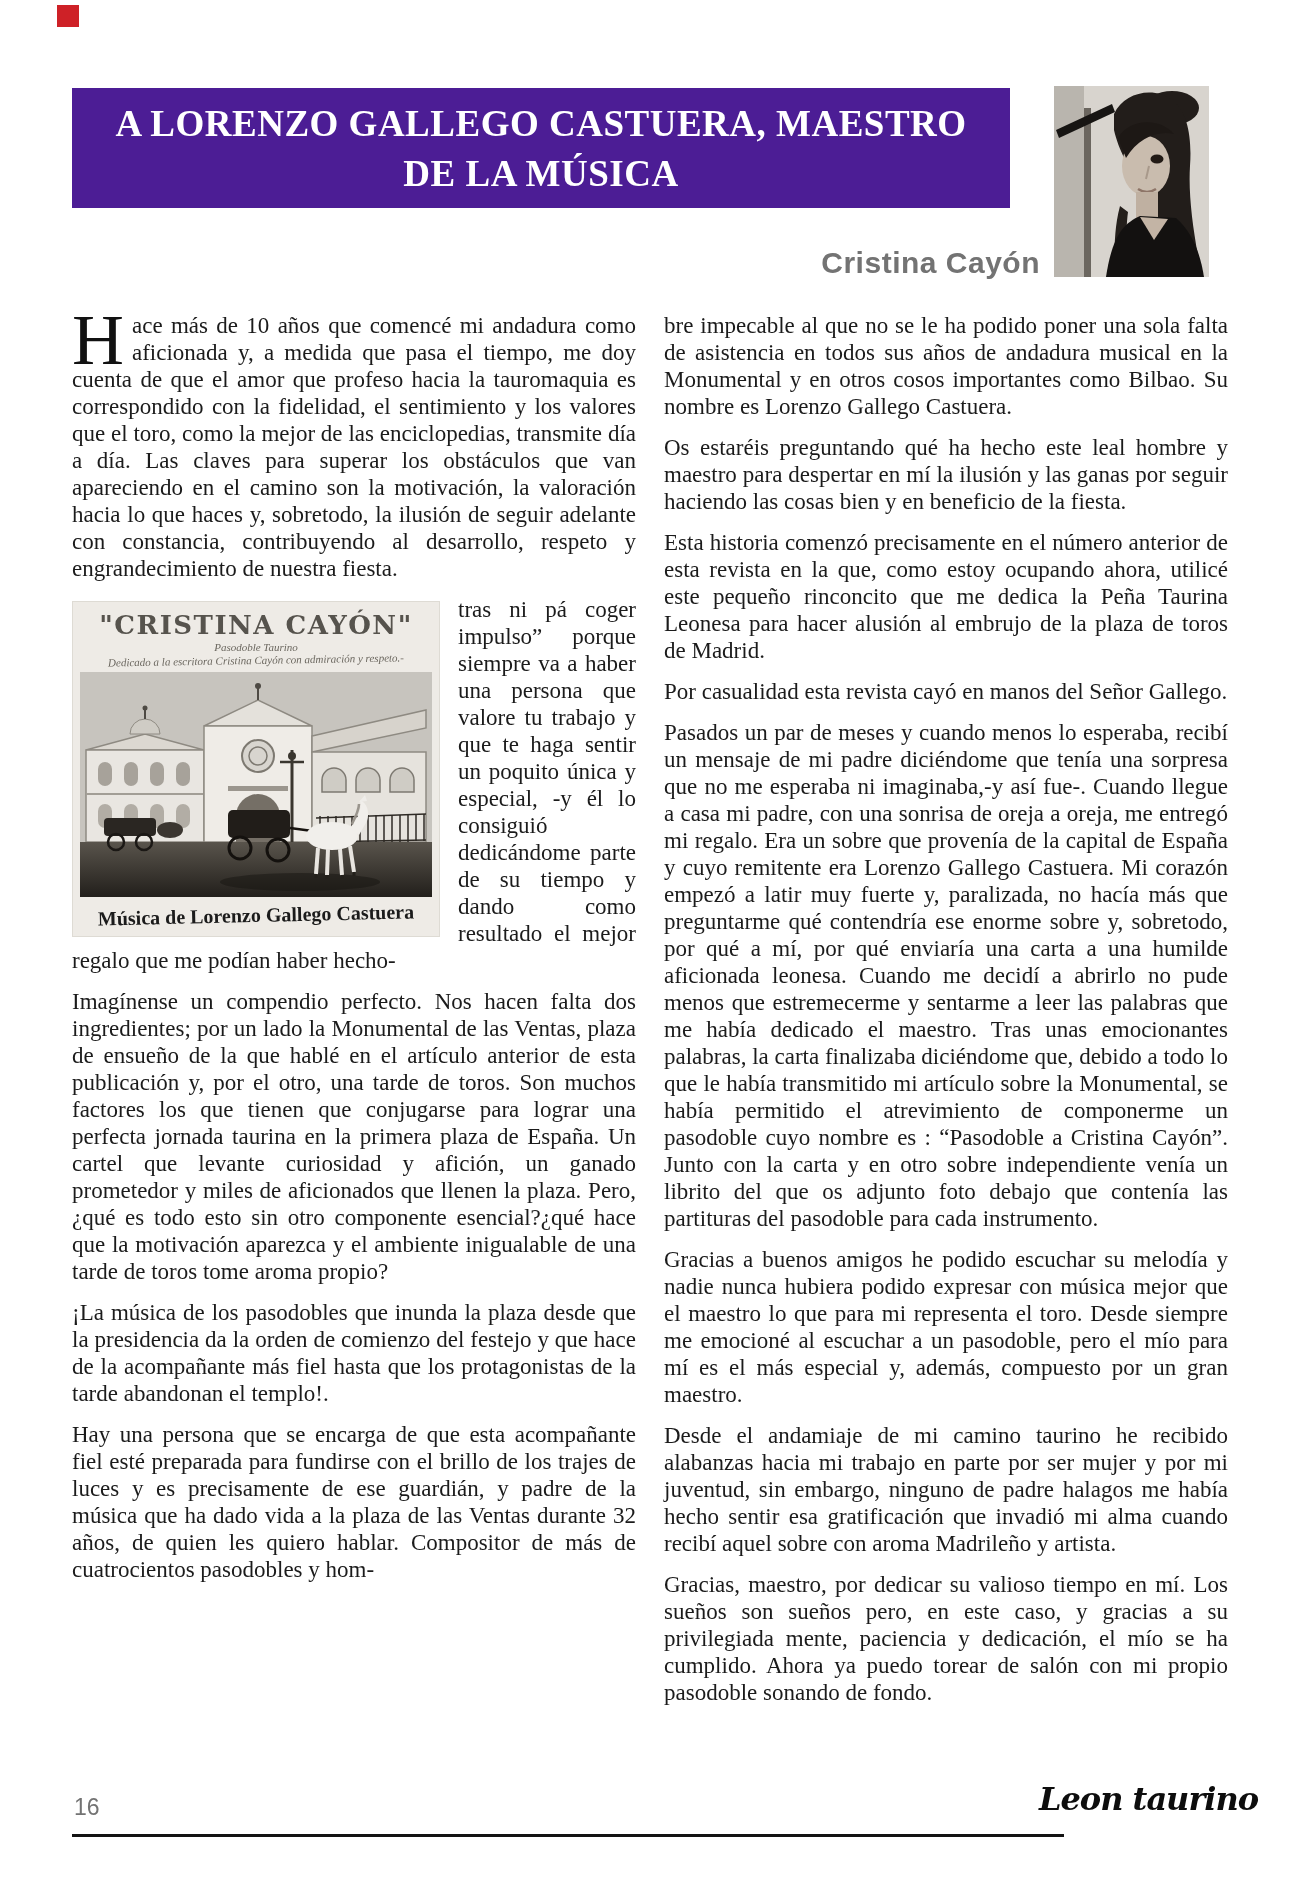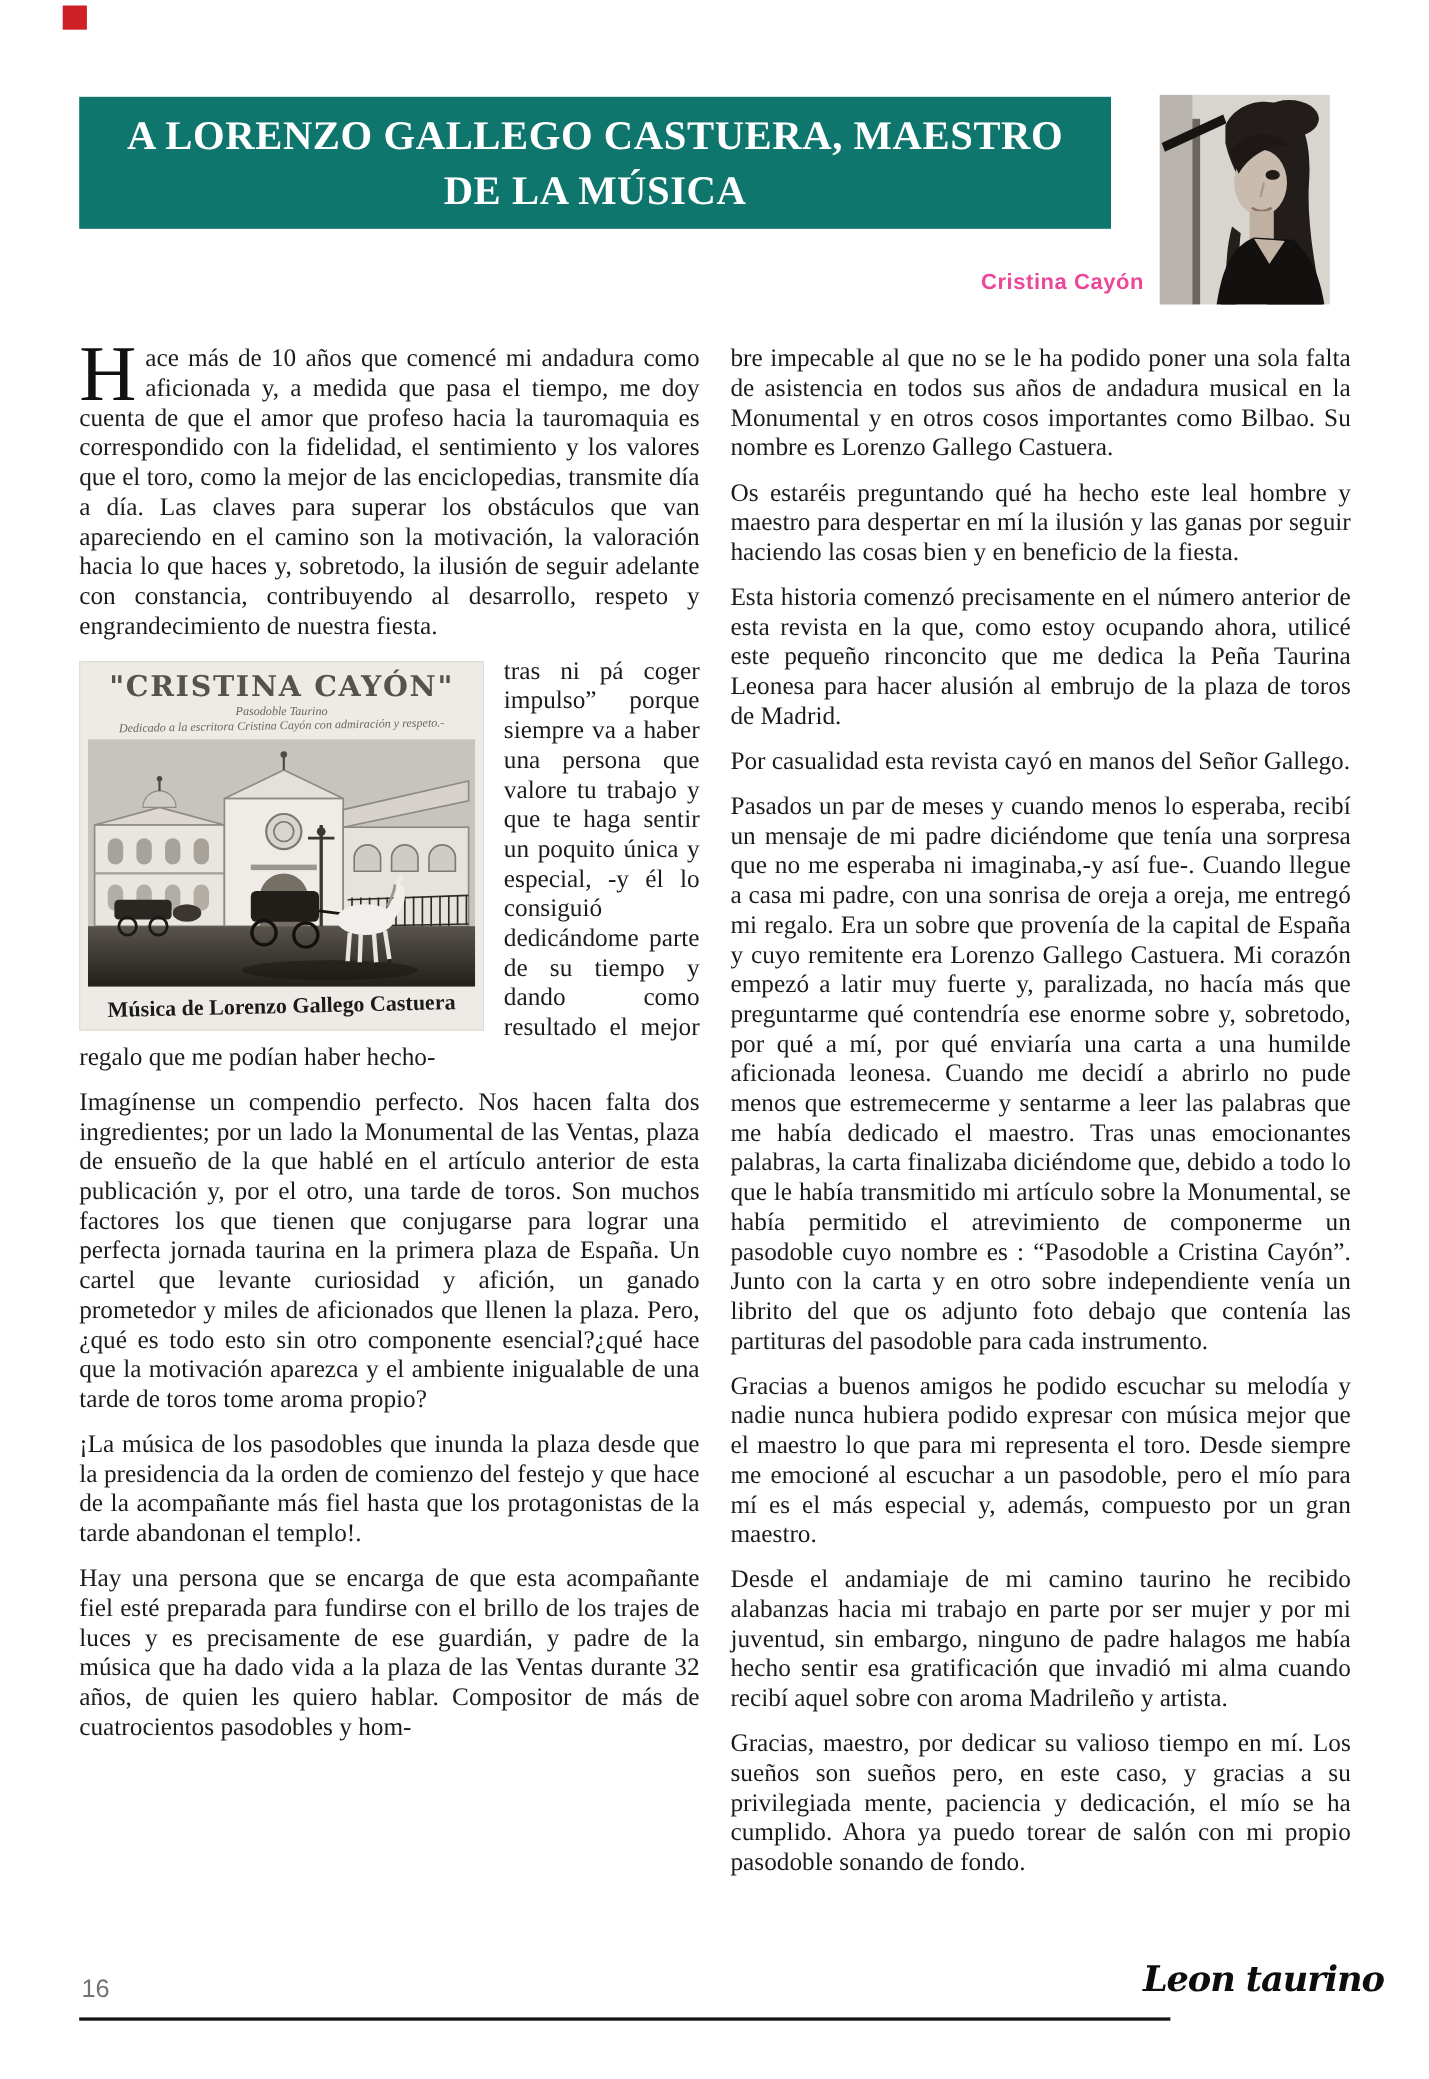--- a/index.html
+++ b/index.html
@@ -3,32 +3,32 @@
 <meta charset="utf-8">
 <title>Leon taurino - p.16</title>
 <style>
   html,body{margin:0;padding:0;background:#ffffff;}
   .page{
     position:relative;width:1299px;height:1890px;background:#ffffff;
     overflow:hidden;font-family:"Liberation Serif", serif;color:#1b1b1b;
   }
   .corner-square{position:absolute;left:57px;top:5px;width:22px;height:22px;background:#ce2127;}
   .title-banner{
-    position:absolute;left:72px;top:88px;width:938px;height:120px;background:#0f766e;
+    position:absolute;left:72px;top:88px;width:938px;height:120px;background:#4c1d95;
     color:#ffffff;text-align:center;box-sizing:border-box;padding-top:11px;
   }
   .title-banner .t-line{
     font-family:"Liberation Serif", serif;font-weight:bold;font-size:37px;line-height:50px;
     letter-spacing:0.5px;white-space:nowrap;
   }
   .author-photo{position:absolute;left:1054px;top:86px;width:155px;height:191px;overflow:hidden;}
   .author-photo svg{display:block;}
   .author-name{
     position:absolute;right:259px;top:246px;white-space:nowrap;
-    font-family:"Liberation Sans", sans-serif;font-weight:bold;font-size:20px;color:#ec4899;
+    font-family:"Liberation Sans", sans-serif;font-weight:bold;font-size:30px;color:#737373;
     letter-spacing:0.5px;
   }
   .columns{position:absolute;left:72px;top:312px;width:1156px;display:flex;gap:28px;}
   .col{width:564px;}
   .para{
     text-align:justify;font-size:23px;line-height:27px;margin:0 0 14px 0;
     font-family:"Liberation Serif", serif;color:#1b1b1b;
   }
   .para:last-child{margin-bottom:0;}
   .dropcap{

